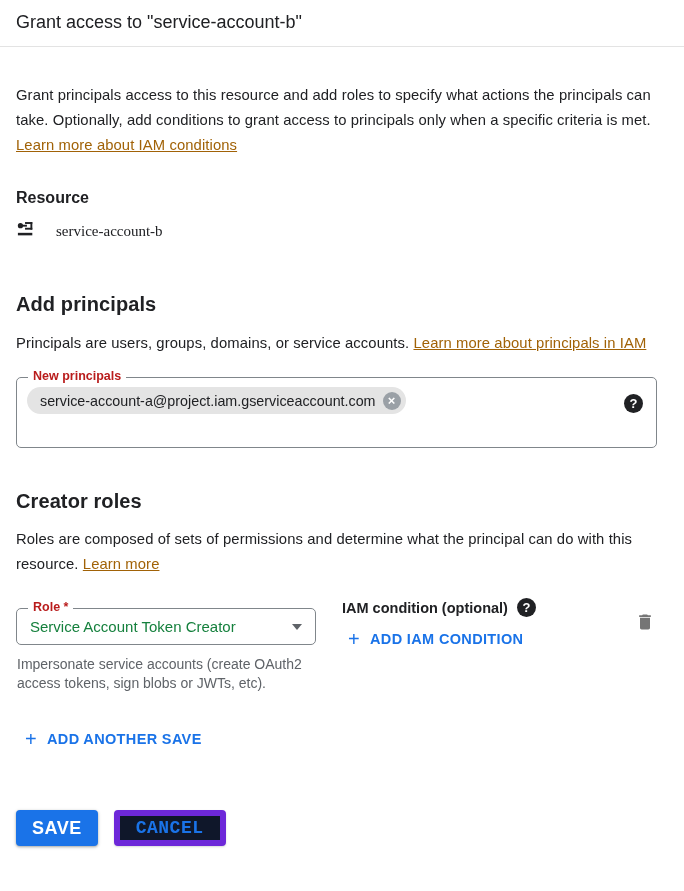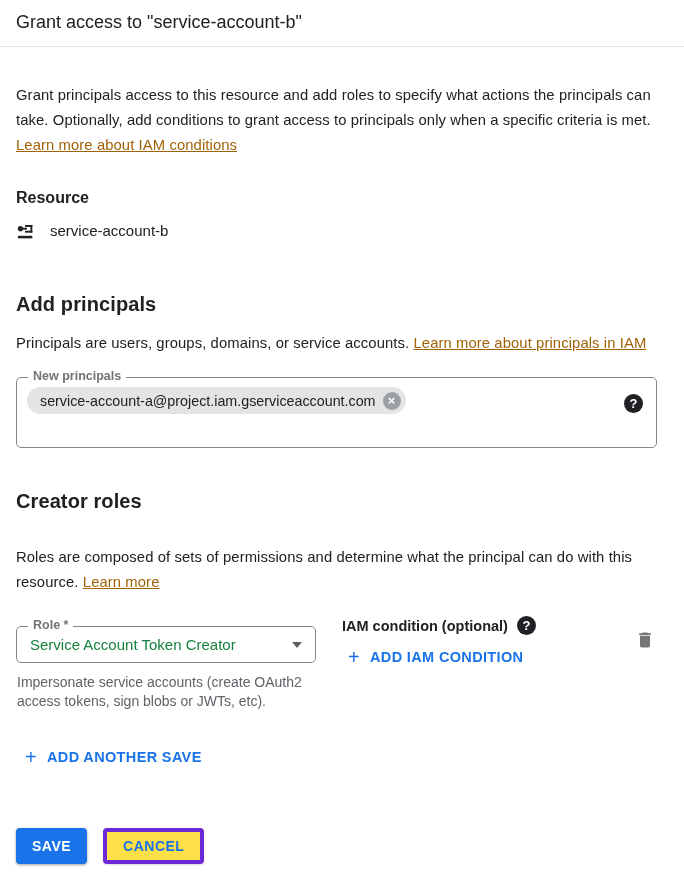--- a/index.html
+++ b/index.html
@@ -45,24 +45,25 @@
   
   .resource-heading {
     margin-top: 30px;
     font-size: 16px;
     font-weight: 700;
     line-height: 19px;
   }
   .resource-row {
     margin-top: 13px;
     display: flex;
-    align-items: flex-end;
-    gap: 15px;
+    align-items: flex-start;
+    gap: 21px;
     font-size: 15px;
     line-height: 22px;
+    font-family: Liberation Serif, serif;
   }
   .resource-row svg { display: block; }
 
   
   h2.section-heading {
     font-size: 20px;
     font-weight: 700;
     line-height: 24px;
     letter-spacing: 0.1px;
   }
@@ -81,21 +82,21 @@
   }
   .notch-label {
     position: absolute;
     top: -9px;
     left: 11px;
     background: #fff;
     padding: 0 5px;
     font-size: 12.5px;
     font-weight: 700;
     line-height: 15px;
-    color: #737373;
+    color: #b91c1c;
     white-space: nowrap;
   }
   .chip-row { padding: 9px 10px; display: flex; }
   .chip {
     display: inline-flex;
     align-items: center;
     gap: 7px;
     height: 27px;
     border-radius: 14px;
     background: #e4e4e4;
@@ -126,21 +127,21 @@
     font-weight: 700;
     line-height: 19px;
     text-align: center;
     cursor: pointer;
     flex: none;
   }
   .field-help { position: absolute; right: 13px; top: 16px; }
 
   
   .roles-heading { margin-top: 41px; }
-  .roles-desc { margin-top: 32px; }
+  .roles-desc { margin-top: 14px; }
 
   .roles-row {
     margin-top: 31px;
     display: flex;
     align-items: flex-start;
   }
   .role-col { width: 300px; flex: none; }
   .role-select {
     position: relative;
     height: 37px;
@@ -209,36 +210,37 @@
     margin-top: 60px;
     display: flex;
     align-items: center;
     gap: 16px;
   }
   .btn {
     height: 36px;
     border-radius: 4px;
     padding: 0 16px;
     font-family: inherit;
-    font-size: 14px;
+    font-size: 18px;
     font-weight: 700;
     letter-spacing: 0.5px;
     cursor: pointer;
     border: none;
   }
   .btn-primary {
     background: #1a73e8;
     color: #fff;
     box-shadow: 0 1px 2px rgba(60,64,67,.3), 0 1px 3px 1px rgba(60,64,67,.15);
   }
   .btn-secondary {
-    background: #fde047;
+    background: #0f172a;
     color: #1a73e8;
-    border: 4px solid #6d28d9;
+    border: 6px solid #6d28d9;
     box-shadow: 0 1px 2px rgba(60,64,67,.2);
+    font-family: Liberation Mono, monospace;
   }
 </style>
 </head>
 <body>
 
 <header class="dialog-header">
   <h1 class="dialog-title">Grant access to "service-account-b"</h1>
 </header>
 
 <main class="content">

